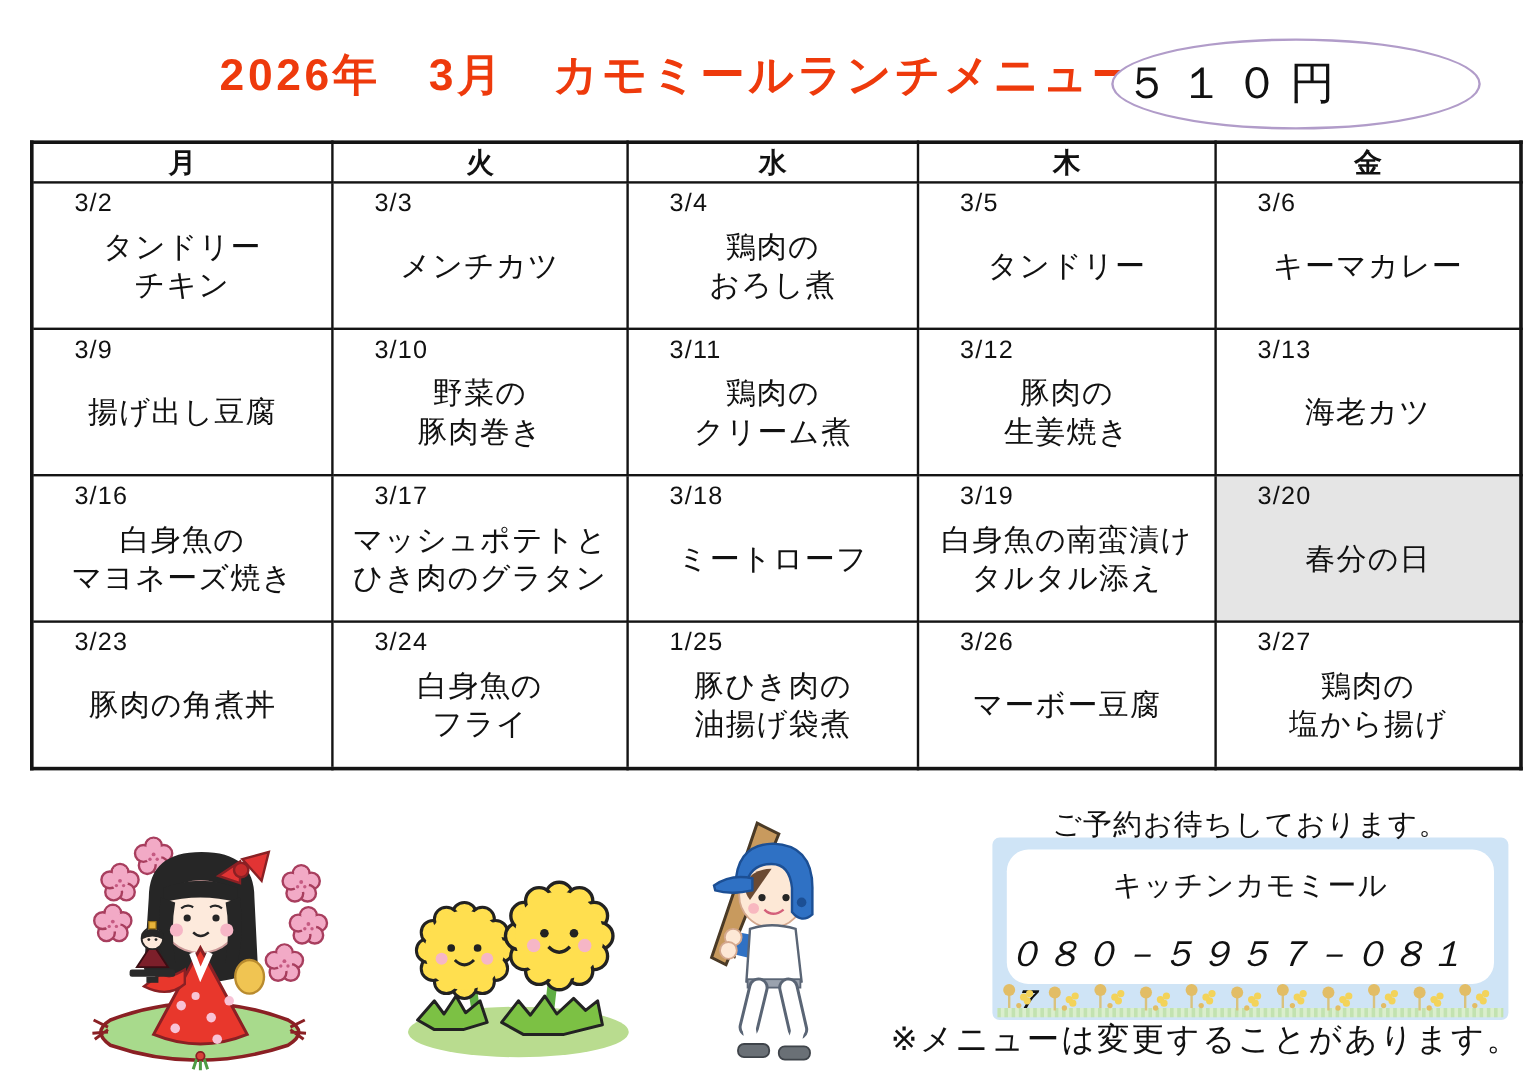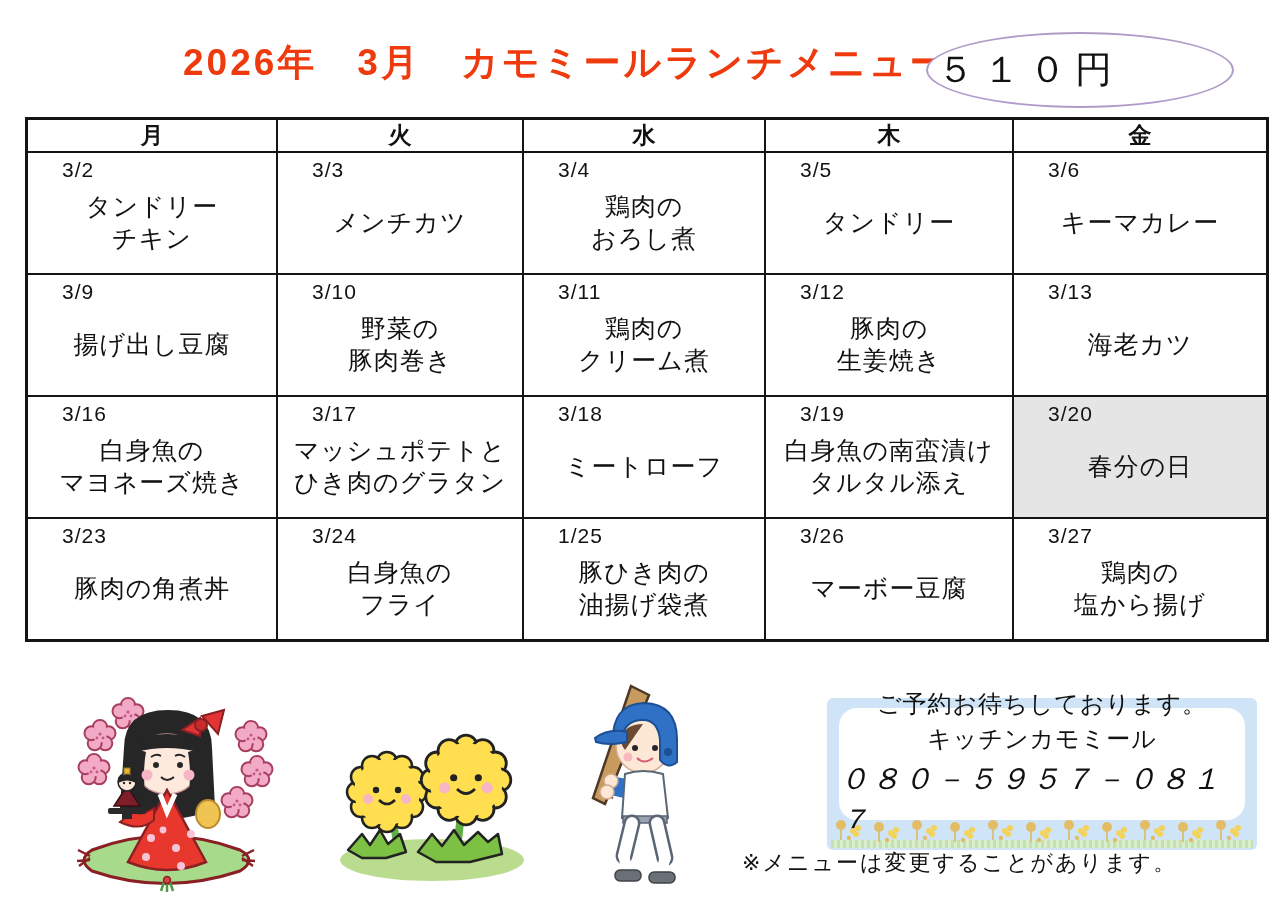--- a/index.html
+++ b/index.html
@@ -46,29 +46,29 @@
   td.holiday{background:#e5e5e5;}
 
   
   .contact-box{
     position:absolute;left:827px;top:698px;width:430px;height:152px;
     background:#cfe4f6;border-radius:6px;
   }
   .contact-inner{
     position:absolute;left:12px;right:12px;top:10px;height:112px;
     background:#ffffff;border-radius:18px;
-    display:flex;flex-direction:column;align-items:center;justify-content:center;
+    display:flex;flex-direction:column;align-items:center;justify-content:center;gap:16px;
   }
   .contact-line{font-size:24px;letter-spacing:1px;line-height:1.45;}
   .contact-phone{font-size:30px;letter-spacing:2px;margin-top:2px;font-style:italic;}
   .flower-strip{position:absolute;left:4px;right:4px;bottom:2px;height:30px;}
 
   
   .note{
-    position:absolute;left:742px;top:848px;font-size:22px;letter-spacing:2px;color:#111;
+    position:absolute;left:742px;top:848px;font-size:27px;letter-spacing:2px;color:#111;
     white-space:nowrap;
   }
 
   
   .illus{position:absolute;}
   .illus-hina{left:50px;top:690px;}
   .illus-flowers{left:330px;top:730px;}
   .illus-boy{left:565px;top:680px;}
 </style>
 </head>

